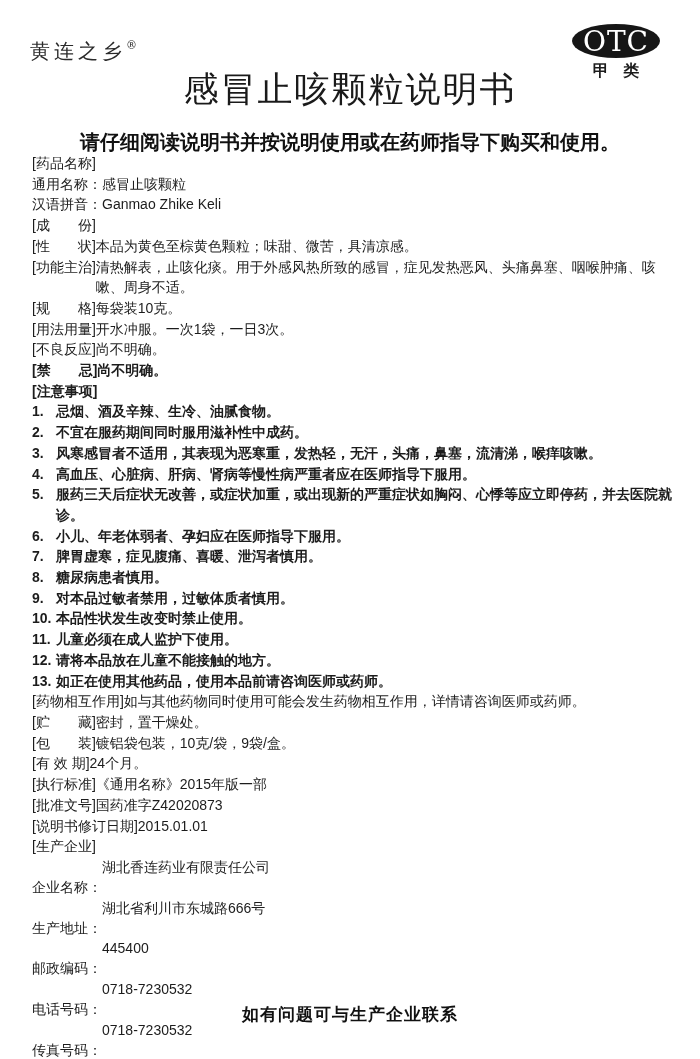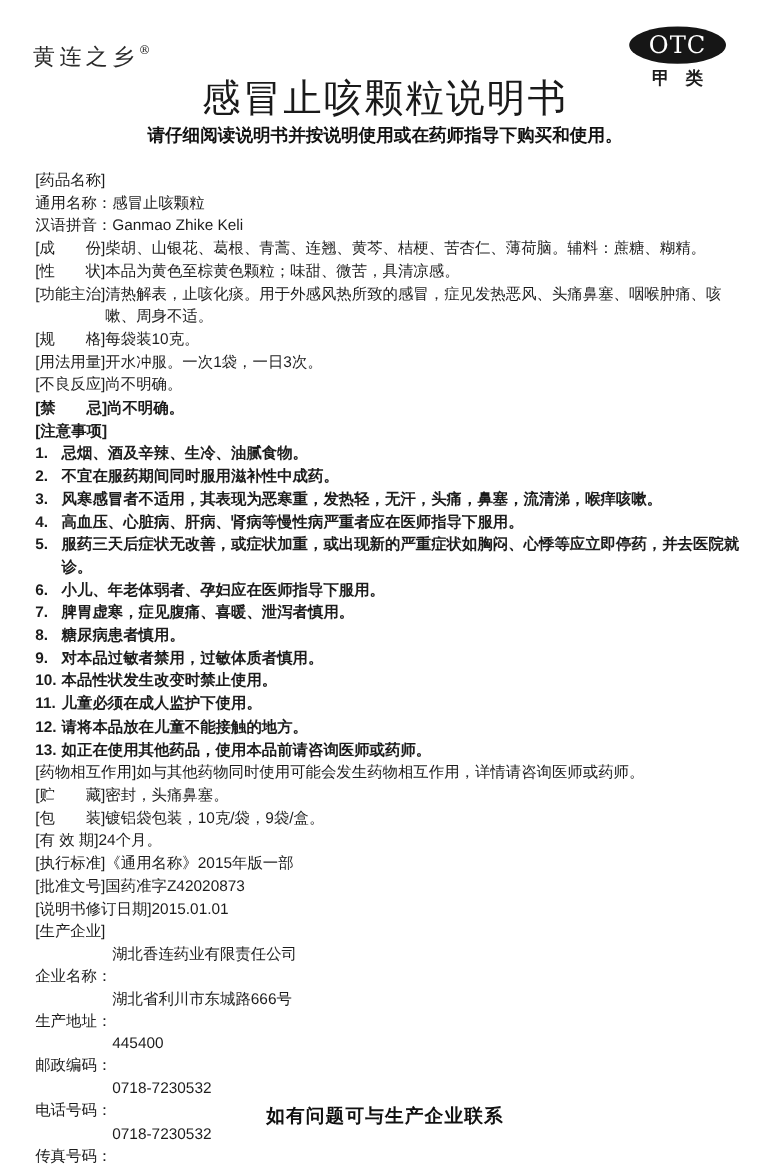--- a/index.html
+++ b/index.html
@@ -22,34 +22,34 @@
   .brand sup { font-size: 11px; letter-spacing: 0; vertical-align: 9px; }
 
   .otc-badge { position: absolute; right: 34px; top: 24px; width: 100px; text-align: center; }
   .otc-oval {
     width: 88px; height: 34px; margin: 0 auto;
     background: #161616; border-radius: 50%;
     display: flex; align-items: center; justify-content: center;
   }
   .otc-oval span {
     color: #ffffff; font-family: "DejaVu Serif", "Liberation Serif", serif;
-    font-size: 22px; letter-spacing: 1px;
+    font-size: 28px; letter-spacing: 1px;
   }
   .otc-class { margin-top: 3px; font-size: 16px; font-weight: bold; color: #1c1c1c; word-spacing: 10px; }
 
   .doc-title {
     position: absolute; top: 66px; left: 0; right: 0; margin: 0;
     text-align: center;
     font-family: "DejaVu Serif", "Liberation Serif", serif;
     font-weight: 400; font-size: 35px; letter-spacing: 2px; color: #1a1a1a;
     white-space: nowrap;
   }
   .doc-subtitle {
-    position: absolute; top: 113px; left: 0; right: 0; margin: 0;
-    text-align: center; font-size: 16px; font-weight: bold; color: #111;
+    position: absolute; top: 113px; left: 0; right: 0; margin: 16px;
+    text-align: center; font-size: 20px; font-weight: bold; color: #111;
     white-space: nowrap;
   }
 
   
   .content { position: absolute; top: 153px; left: 32px; width: 642px; }
   .row { display: flex; align-items: flex-start; font-size: 14px; line-height: 20.7px; color: #1c1c1c; }
   .row .lbl { flex: none; white-space: pre; }
   .row .txt { flex: 1; }
   .row.bold { font-weight: bold; }
   .note .num { flex: none; width: 24px; white-space: pre; }
@@ -90,21 +90,20 @@
         <span class="lbl">通用名称：</span>
         <span class="txt">感冒止咳颗粒</span>
       </div>
     <div class="row">
         <span class="lbl">汉语拼音：</span>
         <span class="txt">Ganmao Zhike Keli</span>
       </div>
 
     <div class="row">
         <span class="lbl">[成　　份]</span>
-        <span class="txt">柴胡、山银花、葛根、青蒿、连翘、黄芩、桔梗、苦杏仁、薄荷脑。辅料：蔗糖、糊精。</span>
       </div>
     <div class="row">
         <span class="lbl">[性　　状]</span>
         <span class="txt">本品为黄色至棕黄色颗粒；味甜、微苦，具清凉感。</span>
       </div>
     <div class="row">
         <span class="lbl">[功能主治]</span>
         <span class="txt">清热解表，止咳化痰。用于外感风热所致的感冒，症见发热恶风、头痛鼻塞、咽喉肿痛、咳嗽、周身不适。</span>
       </div>
     <div class="row">
@@ -179,21 +178,21 @@
         <span class="num">13.</span>
         <span class="txt">如正在使用其他药品，使用本品前请咨询医师或药师。</span>
       </div>
 
     <div class="row">
         <span class="lbl">[药物相互作用]</span>
         <span class="txt">如与其他药物同时使用可能会发生药物相互作用，详情请咨询医师或药师。</span>
       </div>
     <div class="row">
         <span class="lbl">[贮　　藏]</span>
-        <span class="txt">密封，头痛鼻塞。</span>
+        <span class="txt">密封，置干燥处。</span>
       </div>
     <div class="row">
         <span class="lbl">[包　　装]</span>
         <span class="txt">镀铝袋包装，10克/袋，9袋/盒。</span>
       </div>
     <div class="row">
         <span class="lbl">[有 效 期]</span>
         <span class="txt">24个月。</span>
       </div>
     <div class="row">

